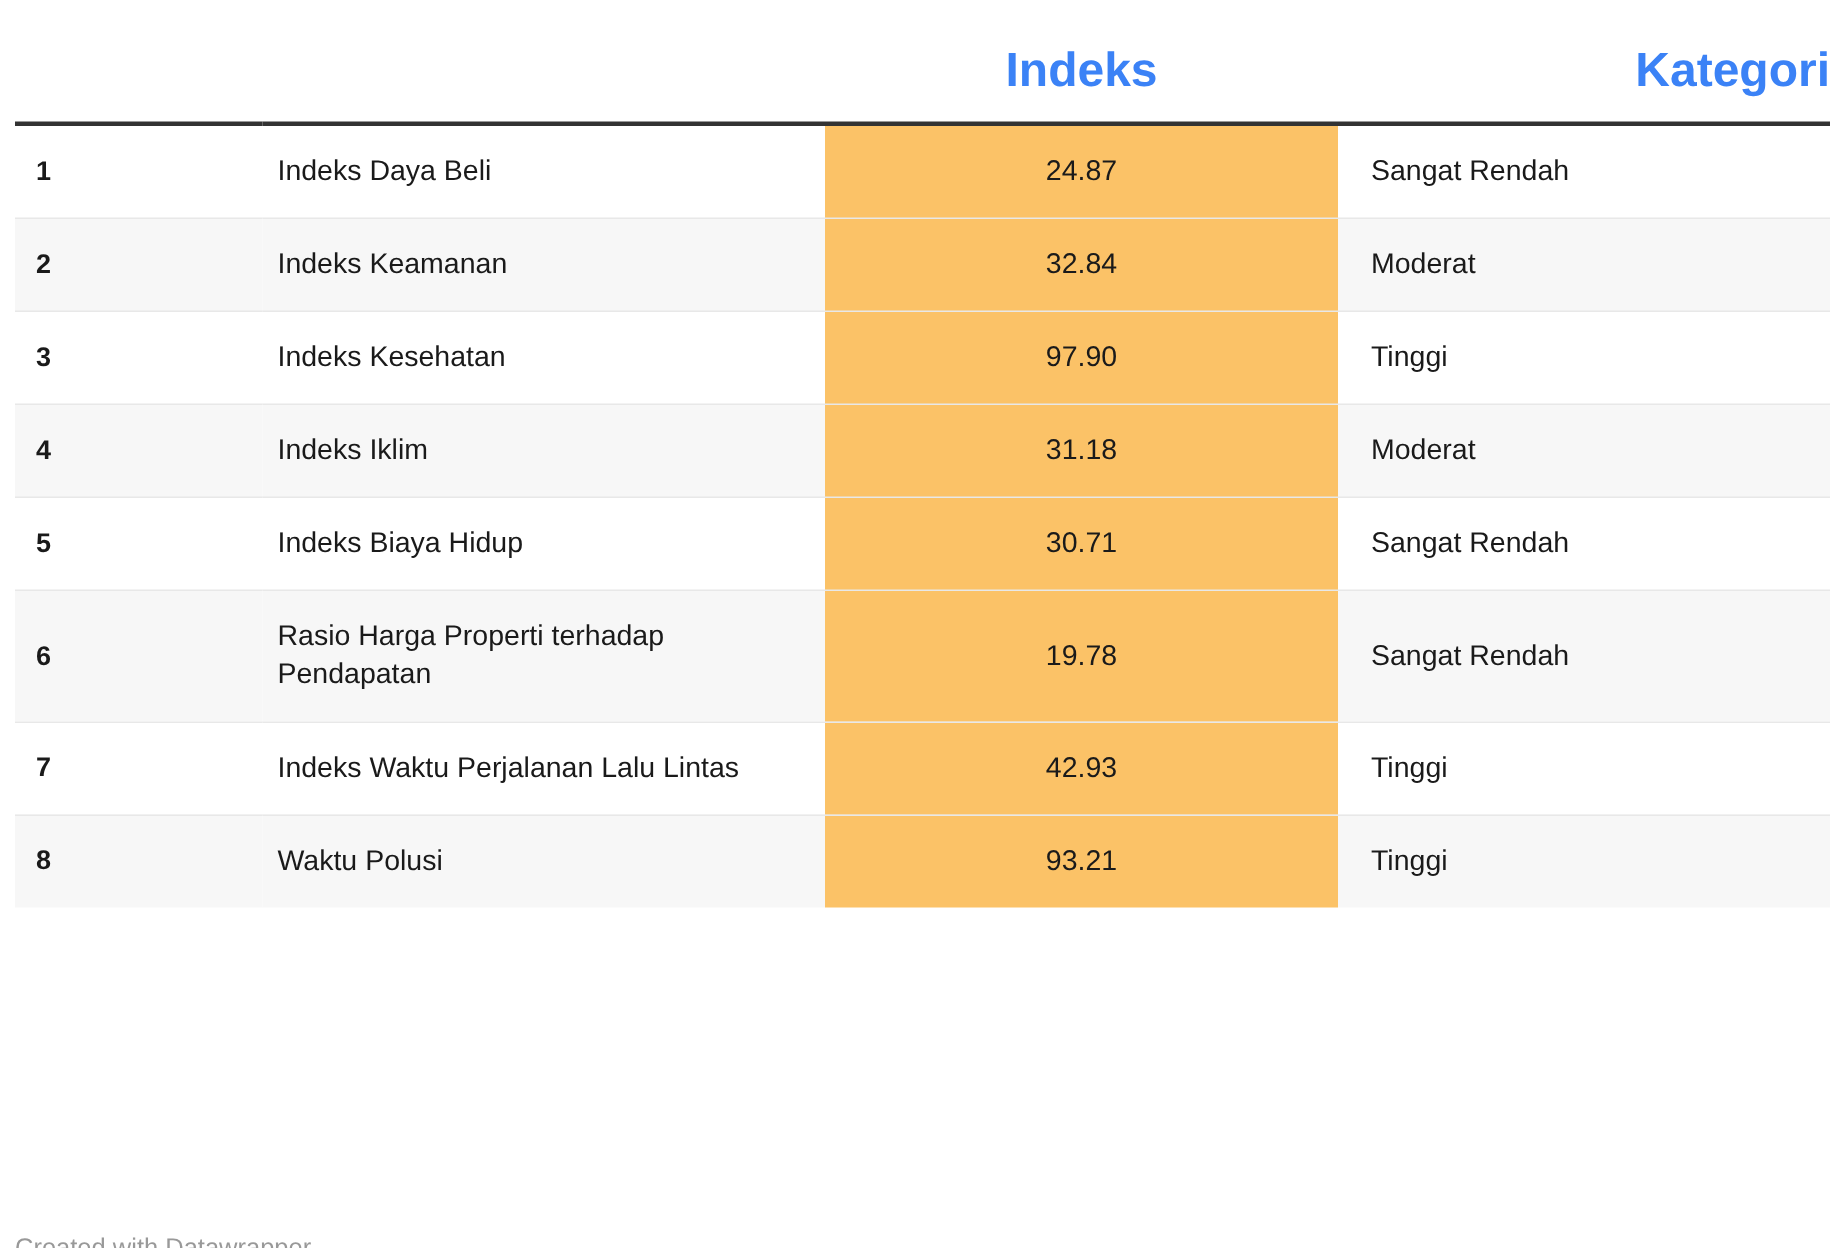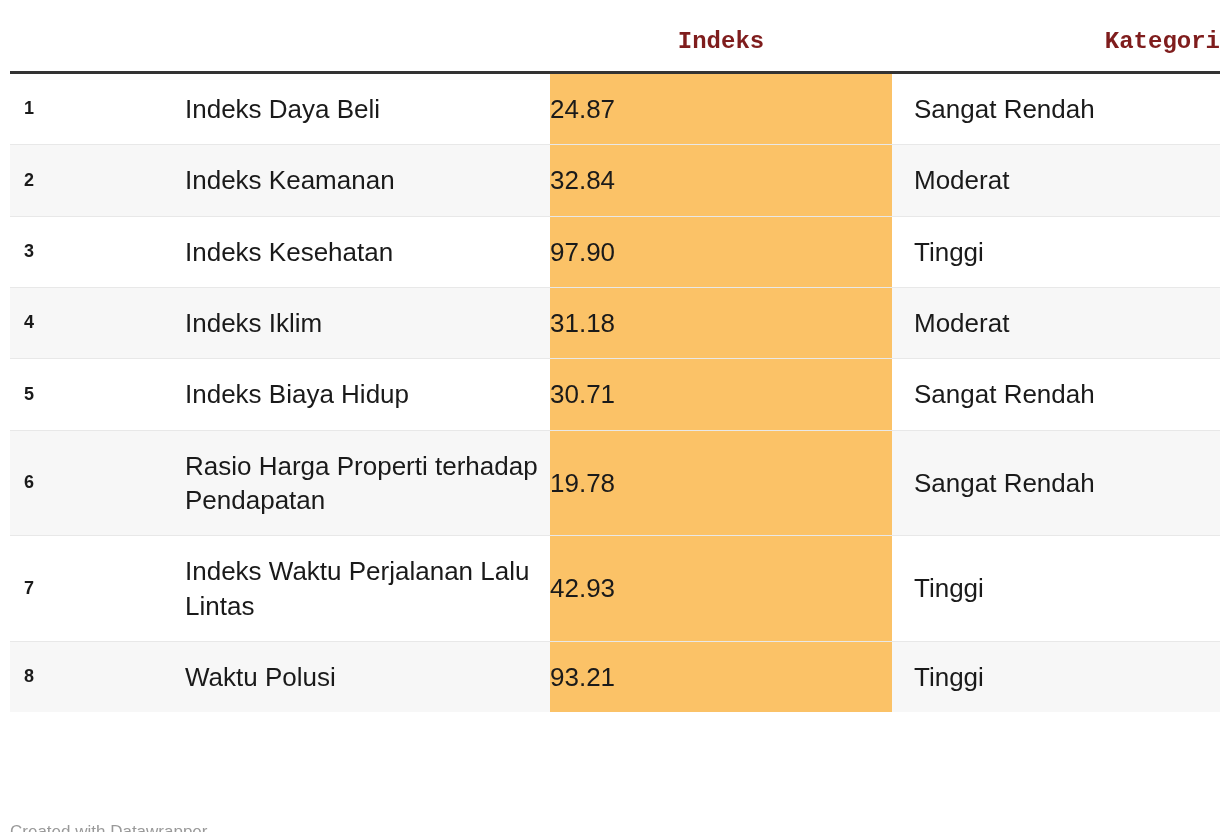--- a/index.html
+++ b/index.html
@@ -26,54 +26,54 @@
     margin-left: 10px;
     margin-top: 28px;
     table-layout: fixed;
   }
   table.data-table col.col-rank   { width: 165px; }
   table.data-table col.col-name   { width: 375px; }
   table.data-table col.col-index  { width: 342px; }
   table.data-table col.col-cat    { width: 328px; }
 
   thead th {
-    font-size: 24px;
+    font-size: 32px;
     font-weight: bold;
-    color: #7f1d1d;
+    color: #3b82f6;
     padding: 0 0 16px 0;
     vertical-align: bottom;
     background: transparent;
-    font-family: Liberation Mono, monospace;
   }
   thead th.th-rank, thead th.th-name { text-align: left; }
   thead th.th-index { text-align: center; }
   thead th.th-cat   { text-align: right; padding-left: 30px; }
 
   thead tr { border-bottom: 3px solid #333333; }
 
   tbody td {
-    font-size: 26px;
+    font-size: 19px;
     color: #1a1a1a;
     padding: 18px 0;
     vertical-align: middle;
     border-bottom: 1px solid #e8e8e8;
     line-height: 1.32;
   }
   tbody tr:nth-child(odd)  td { background: #ffffff; }
   tbody tr:nth-child(even) td { background: #f7f7f7; }
 
   tbody td.cell-rank {
     font-size: 18px;
     font-weight: bold;
     padding-left: 14px;
   }
   tbody td.cell-name {
     padding-left: 10px;
   }
   tbody td.cell-index {
+    text-align: center;
     background: #fbc267 !important;
   }
   tbody td.cell-cat {
     padding-left: 22px;
   }
   tbody tr:last-child td { border-bottom: none; }
 
   .footer {
     position: absolute;
     left: 10px;

